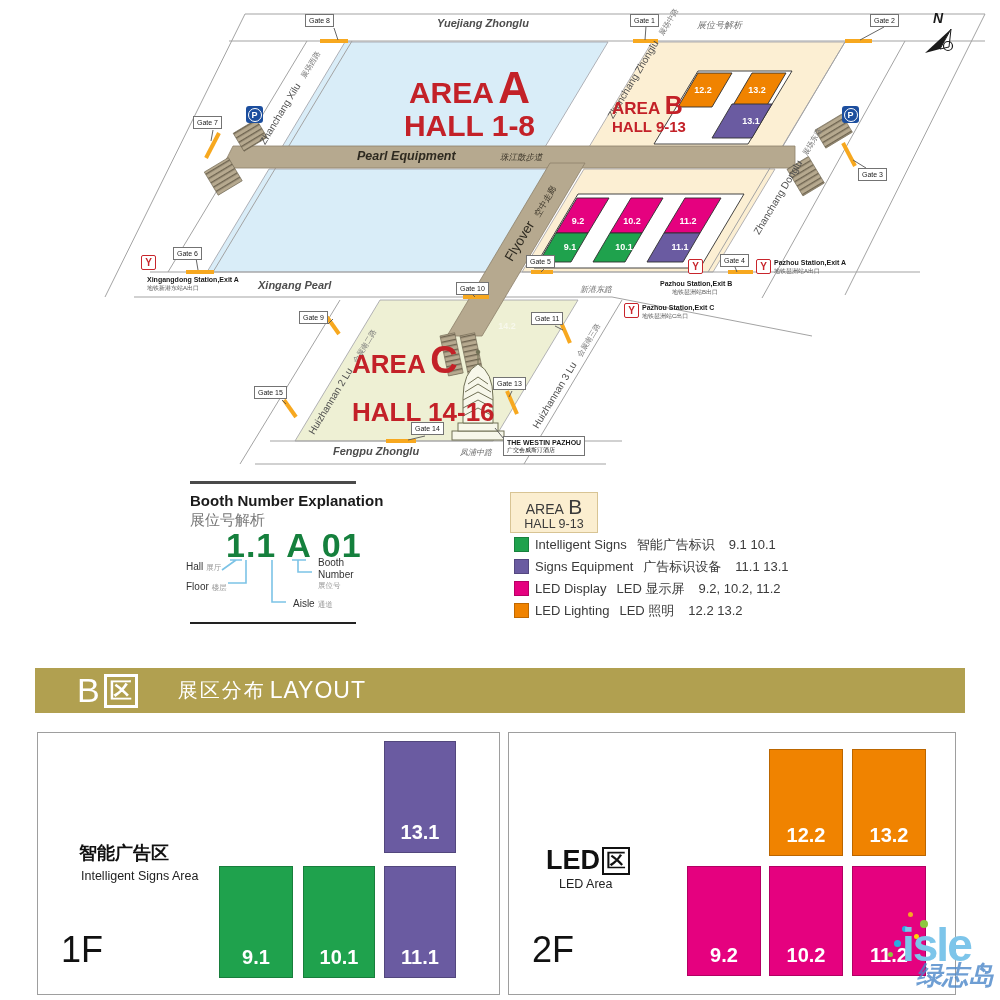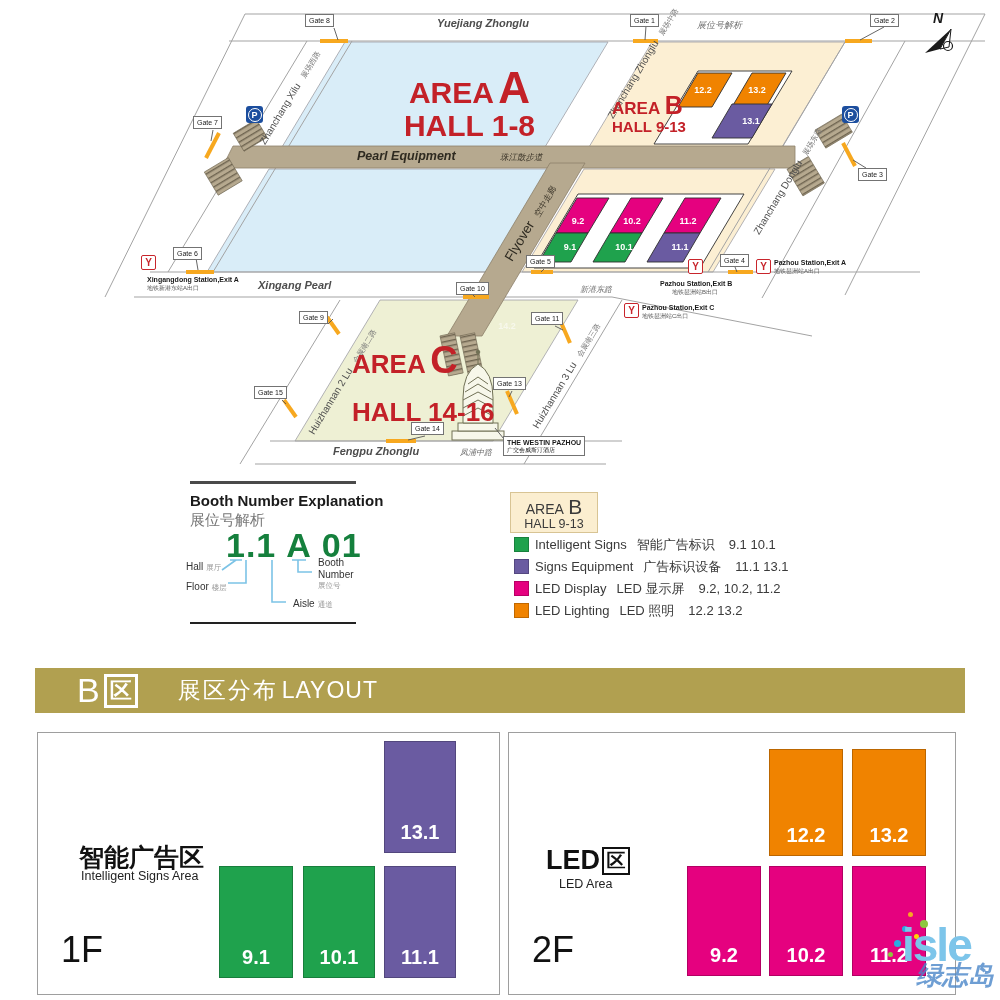--- a/index.html
+++ b/index.html
@@ -43,27 +43,27 @@
   .lgrow .zh{margin-left:10px;}
   .lgrow .hl{margin-left:14px;}
   .sq{position:absolute;width:13px;height:13px;border:1px solid rgba(0,0,0,.2);}
   .c-green{background:#1fa24d;} .c-purple{background:#6a5ba1;} .c-magenta{background:#e5017f;} .c-orange{background:#f08300;}
   
   .banner{position:absolute;left:35px;top:668px;width:930px;height:45px;background:#b1a050;color:#fff;
           display:flex;align-items:center;padding-left:42px;box-sizing:border-box;}
   .banner .bletter{font-size:34px;font-weight:400;}
   .boxchar{display:inline-flex;align-items:center;justify-content:center;border:3px solid currentColor;font-weight:bold;}
   .banner .boxchar{width:28px;height:28px;font-size:22px;margin-left:4px;}
-  .banner .bzh{font-size:23px;margin-left:40px;letter-spacing:2px;}
+  .banner .bzh{font-size:20px;margin-left:40px;letter-spacing:2px;}
   .banner .ben{font-size:23px;margin-left:4px;font-weight:300;letter-spacing:1px;}
   
   .panel{position:absolute;background:#fff;border:1px solid #9e9e9e;}
   .hbox{position:absolute;border:1px solid rgba(0,0,0,.22);}
   .hbox .num{position:absolute;bottom:8px;left:0;width:100%;text-align:center;color:#fff;font-size:20px;font-weight:bold;}
-  .ptitle{position:absolute;font-size:25px;font-weight:bold;color:#111;white-space:nowrap;}
+  .ptitle{position:absolute;font-size:18px;font-weight:bold;color:#111;white-space:nowrap;}
   .psub{position:absolute;font-size:12.5px;color:#222;white-space:nowrap;}
   .pfloor{position:absolute;font-size:36px;color:#111;font-weight:500;}
   .ptitle .boxchar{width:24px;height:24px;font-size:19px;border-width:2.5px;vertical-align:2px;margin-left:2px;}
   
   .wm{position:absolute;z-index:20;}
   .wm-isle{position:absolute;font-size:46px;font-weight:bold;color:#7dc5ea;letter-spacing:-2px;}
   .wm-zh{position:absolute;font-size:26px;font-weight:bold;font-style:italic;color:rgba(74,134,200,.8);white-space:nowrap;}
   .dot{position:absolute;border-radius:50%;}
 </style>
 </head>

